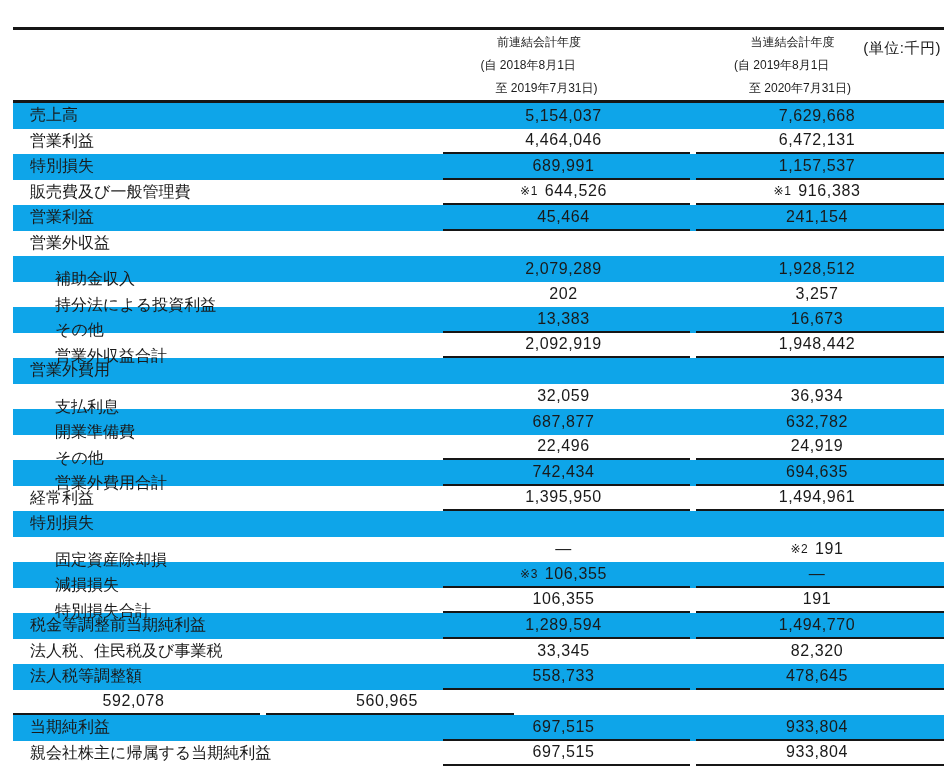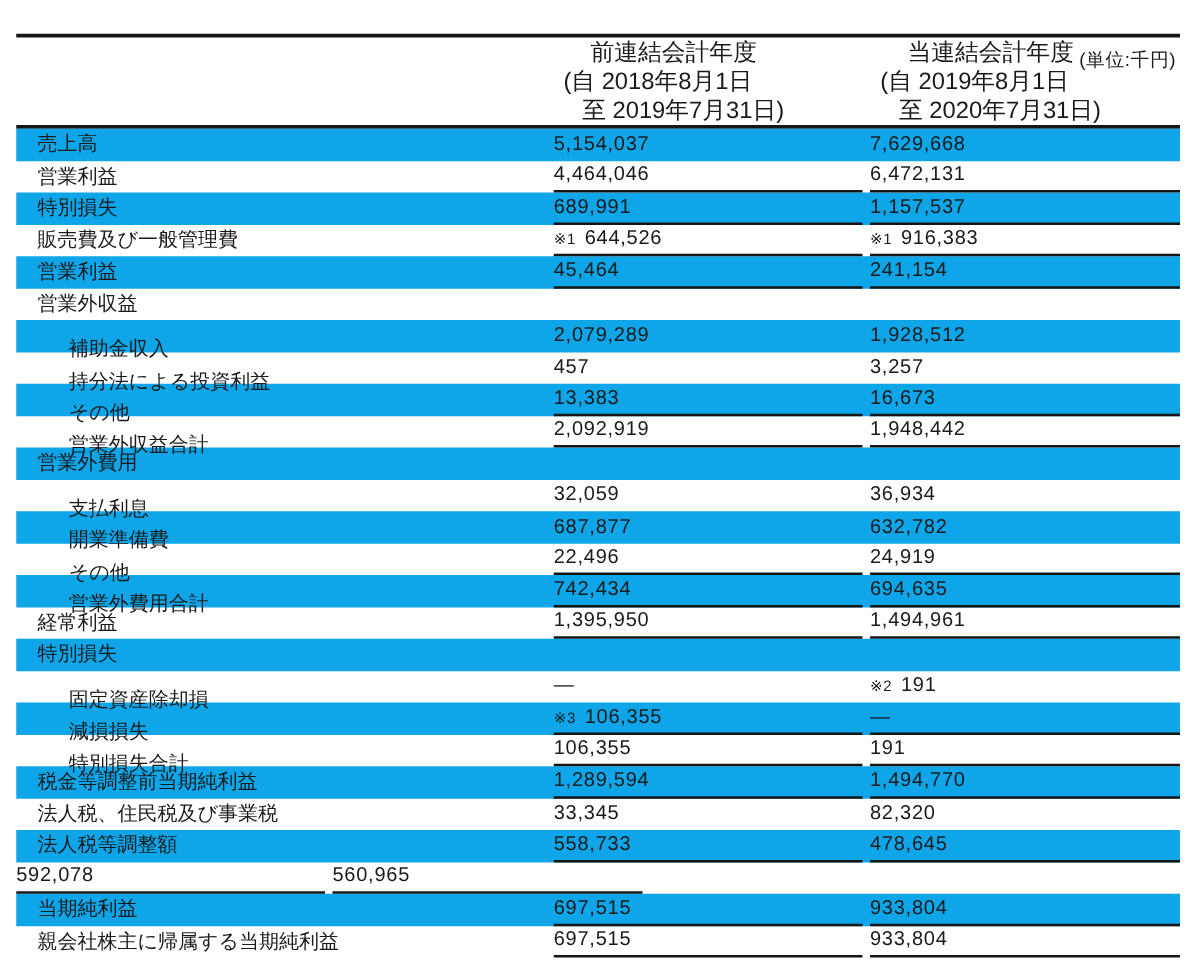--- a/index.html
+++ b/index.html
@@ -26,35 +26,35 @@
   .head {
     display:flex;
     height:70px;
     border-top:3px solid #161616;
     border-bottom:3px solid #161616;
   }
   .head-col {
     display:flex; justify-content:center; align-items:center;
     padding-right:55px;
   }
-  .h-block { font-size:19px; line-height:23px; }
+  .h-block { font-size:12px; line-height:23px; }
   .h-title { text-align:center; }
   .h-to { padding-left:15px; }
 
   .body-rows { width:100%; }
   .row { display:flex; height:25.5px; }
   .row.shade { background:#0ea5e9; }
   .cell {
     display:flex; align-items:center;
     height:100%; box-sizing:border-box;
     font-size:16px;
   }
   .cell.label { padding-left:17px; }
   .row.ind2 .cell.label { padding-left:42px;margin-top:11px; }
-  .cell.val { justify-content:flex-start; padding-right:6px; }
+  .cell.val { justify-content:center; padding-right:6px; }
   .row.rule .cell.val { border-bottom:2px solid #161616; }
   .amt { letter-spacing:0.6px; white-space:nowrap; }
   .note { font-size:12px; margin-right:7px; letter-spacing:0.5px; }
   .note:empty { display:none; }
 </style>
 </head>
 <body>
 
 <div class="page">
 
@@ -162,21 +162,21 @@
     <div class="cell val c-v2">
 
       <span class="amt">1,928,512</span>
     </div>
   </div>
 
   <div class="row ind2">
     <div class="cell label c-label">持分法による投資利益</div>
     <div class="cell val c-v1">
 
-      <span class="amt">457</span>
+      <span class="amt">202</span>
     </div>
     <div class="cell val c-v2">
 
       <span class="amt">3,257</span>
     </div>
   </div>
 
   <div class="row shade rule ind2">
     <div class="cell label c-label">その他</div>
     <div class="cell val c-v1">

